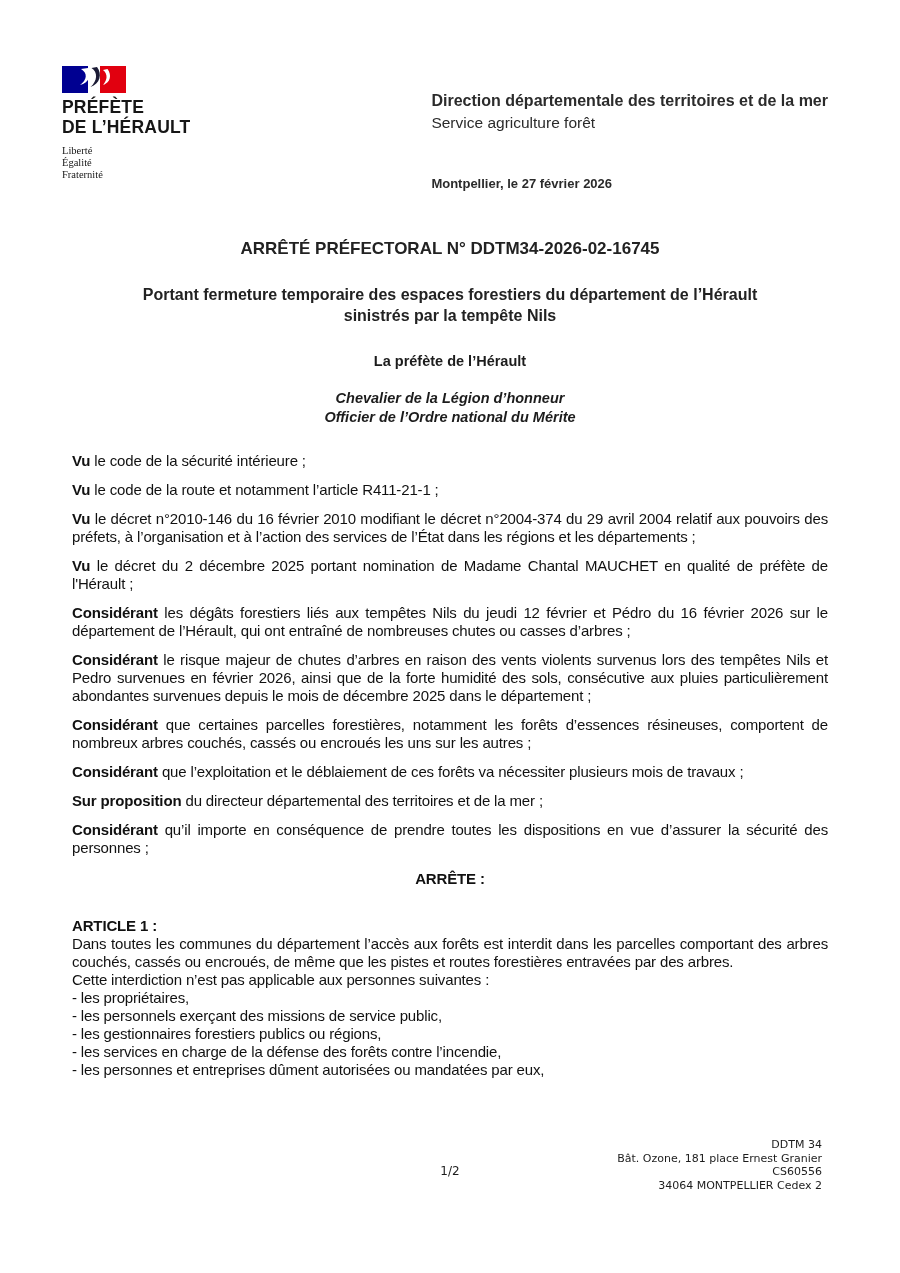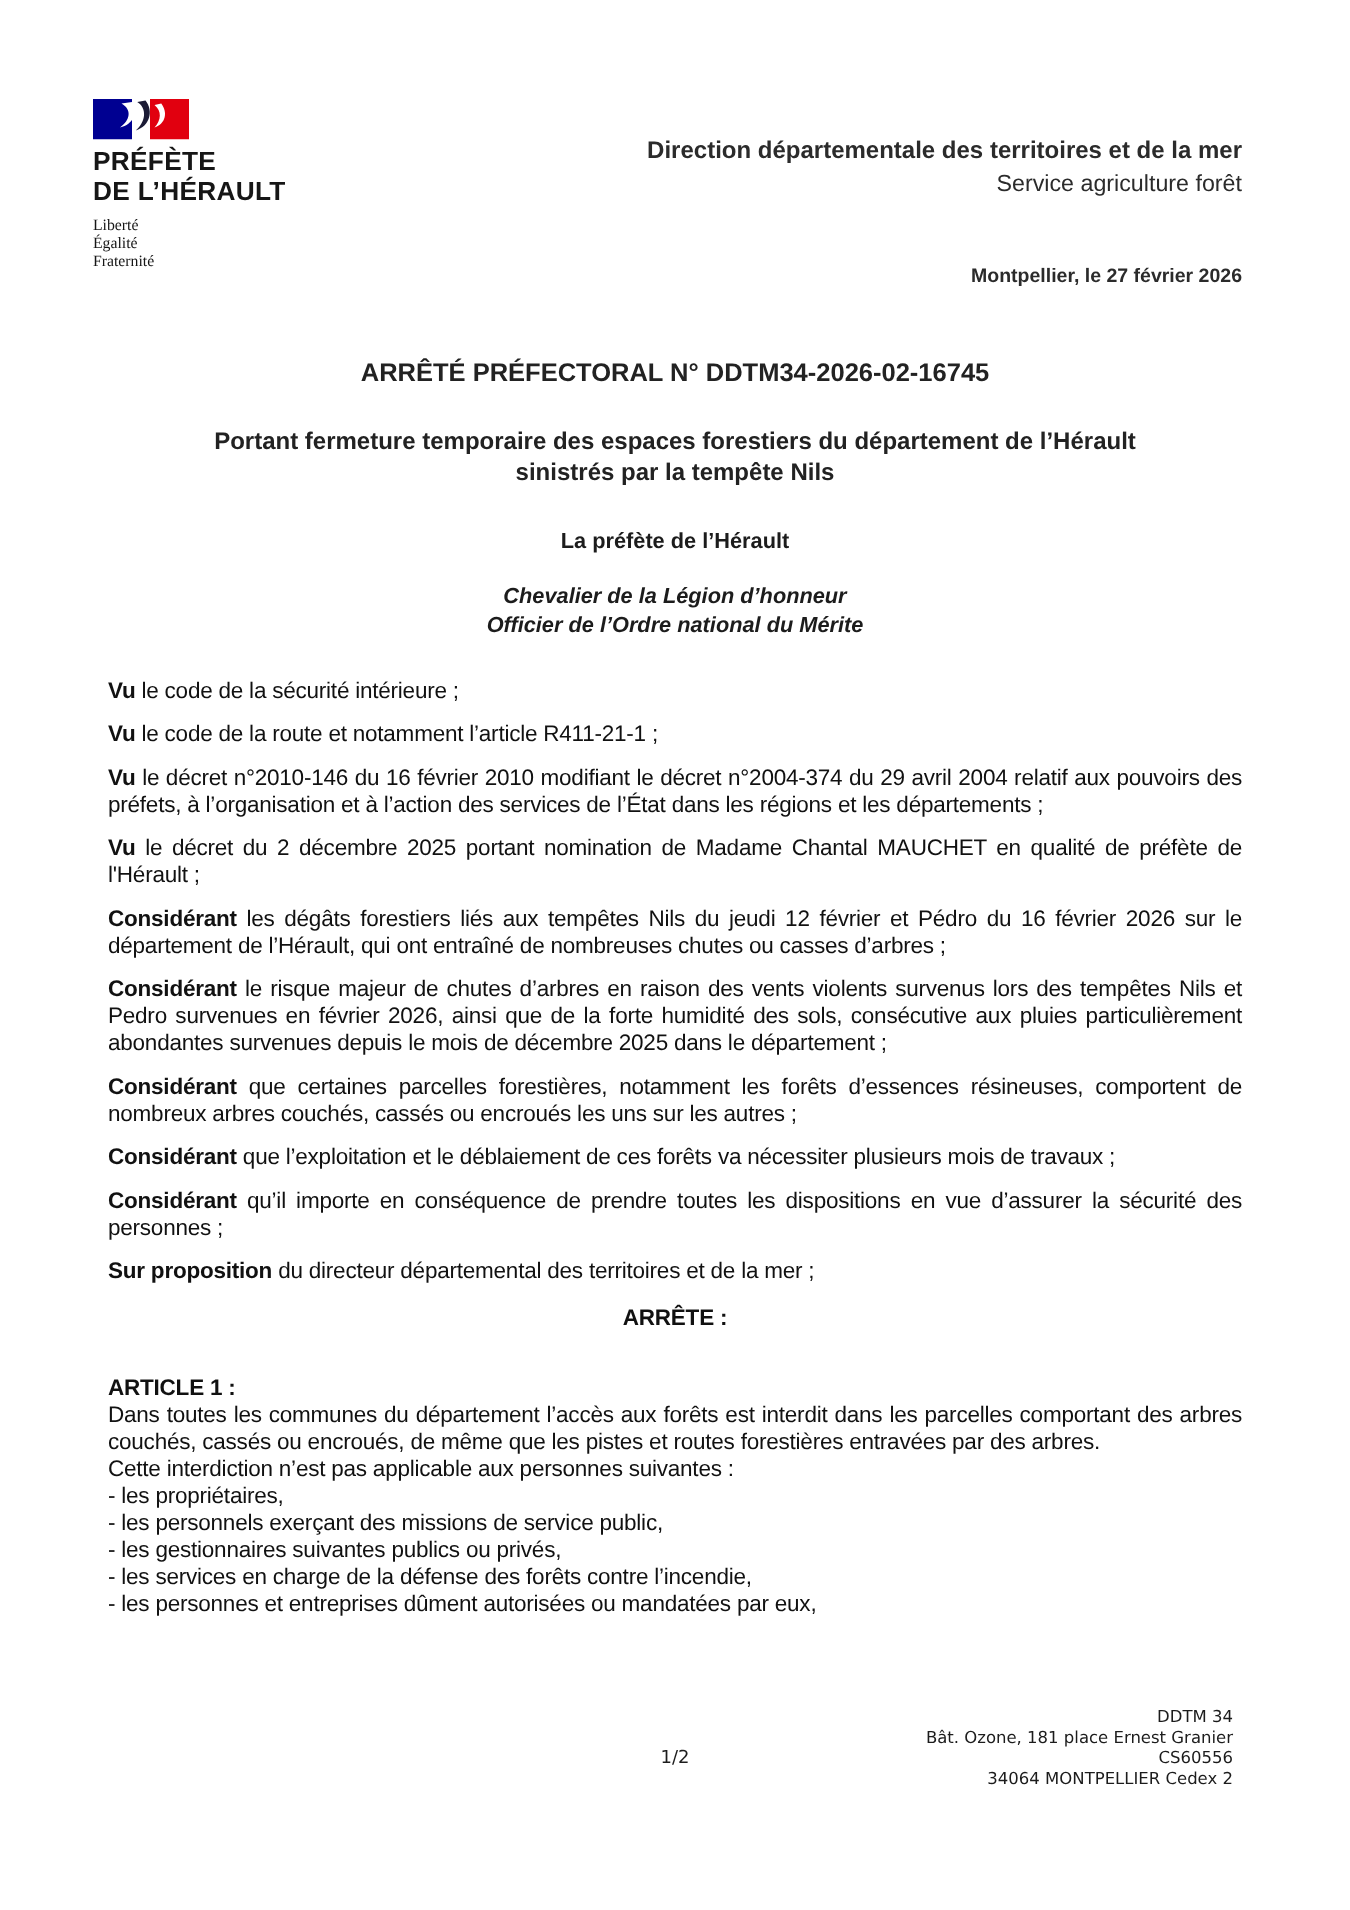--- a/index.html
+++ b/index.html
@@ -30,21 +30,21 @@
     letter-spacing: 0.2px;
     color: #161616;
   }
   .motto {
     margin-top: 8px;
     font-family: "Liberation Serif", serif;
     font-size: 10.5px;
     line-height: 12px;
     color: #161616;
   }
-  .right-header { padding-top: 26px; text-align: right; }
+  .right-header { padding-top: 26px; text-align: left; }
   .direction { font-weight: bold; font-size: 16px; color: #2b2b2b; }
   .service   { margin-top: 4px; font-size: 15.5px; color: #2b2b2b; }
   .dateline  { margin-top: 44px; font-weight: bold; font-size: 13px; color: #2b2b2b; }
   
   .doc-title {
     margin-top: 48px;
     text-align: center;
     font-weight: bold;
     font-size: 17px;
     color: #222;
@@ -155,31 +155,31 @@
 
   <div class="content">
     <p class="recital"><span class="lead">Vu</span><span> le code de la sécurité intérieure ;</span></p>
     <p class="recital"><span class="lead">Vu</span><span> le code de la route et notamment l’article R411-21-1 ;</span></p>
     <p class="recital"><span class="lead">Vu</span><span> le décret n°2010-146 du 16 février 2010 modifiant le décret n°2004-374 du 29 avril 2004 relatif aux pouvoirs des préfets, à l’organisation et à l’action des services de l’État dans les régions et les départements ;</span></p>
     <p class="recital"><span class="lead">Vu</span><span> le décret du 2 décembre 2025 portant nomination de Madame Chantal MAUCHET en qualité de préfète de l'Hérault ;</span></p>
     <p class="recital"><span class="lead">Considérant</span><span> les dégâts forestiers liés aux tempêtes Nils du jeudi 12 février et Pédro du 16 février 2026 sur le département de l’Hérault, qui ont entraîné de nombreuses chutes ou casses d’arbres ;</span></p>
     <p class="recital"><span class="lead">Considérant</span><span> le risque majeur de chutes d’arbres en raison des vents violents survenus lors des tempêtes Nils et Pedro survenues en février 2026, ainsi que de la forte humidité des sols, consécutive aux pluies particulièrement abondantes survenues depuis le mois de décembre 2025 dans le département ;</span></p>
     <p class="recital"><span class="lead">Considérant</span><span> que certaines parcelles forestières, notamment les forêts d’essences résineuses, comportent de nombreux arbres couchés, cassés ou encroués les uns sur les autres ;</span></p>
     <p class="recital"><span class="lead">Considérant</span><span> que l’exploitation et le déblaiement de ces forêts va nécessiter plusieurs mois de travaux ;</span></p>
+    <p class="recital"><span class="lead">Sur proposition</span><span> du directeur départemental des territoires et de la mer ;</span></p>
     <p class="recital"><span class="lead">Considérant</span><span> qu’il importe en conséquence de prendre toutes les dispositions en vue d’assurer la sécurité des personnes ;</span></p>
-    <p class="recital"><span class="lead">Sur proposition</span><span> du directeur départemental des territoires et de la mer ;</span></p>
 
     <p class="arrete">ARRÊTE :</p>
 
     <p class="article-heading">ARTICLE 1 :</p>
     <div class="article-para">Dans toutes les communes du département l’accès aux forêts est interdit dans les parcelles comportant des arbres couchés, cassés ou encroués, de même que les pistes et routes forestières entravées par des arbres.</div>
     <div class="plain-line">Cette interdiction n’est pas applicable aux personnes suivantes :</div>
     <div class="list-item">- les propriétaires,</div>
     <div class="list-item">- les personnels exerçant des missions de service public,</div>
-    <div class="list-item">- les gestionnaires suivantes publics ou privés,</div>
+    <div class="list-item">- les gestionnaires forestiers publics ou régions,</div>
     <div class="list-item">- les services en charge de la défense des forêts contre l’incendie,</div>
     <div class="list-item">- les personnes et entreprises dûment autorisées ou mandatées par eux,</div>
   </div>
 
   <div class="page-number">1/2</div>
   <div class="address">
     <div>DDTM 34</div>
     <div>Bât. Ozone, 181 place Ernest Granier</div>
     <div>CS60556</div>
     <div>34064 MONTPELLIER Cedex 2</div>

